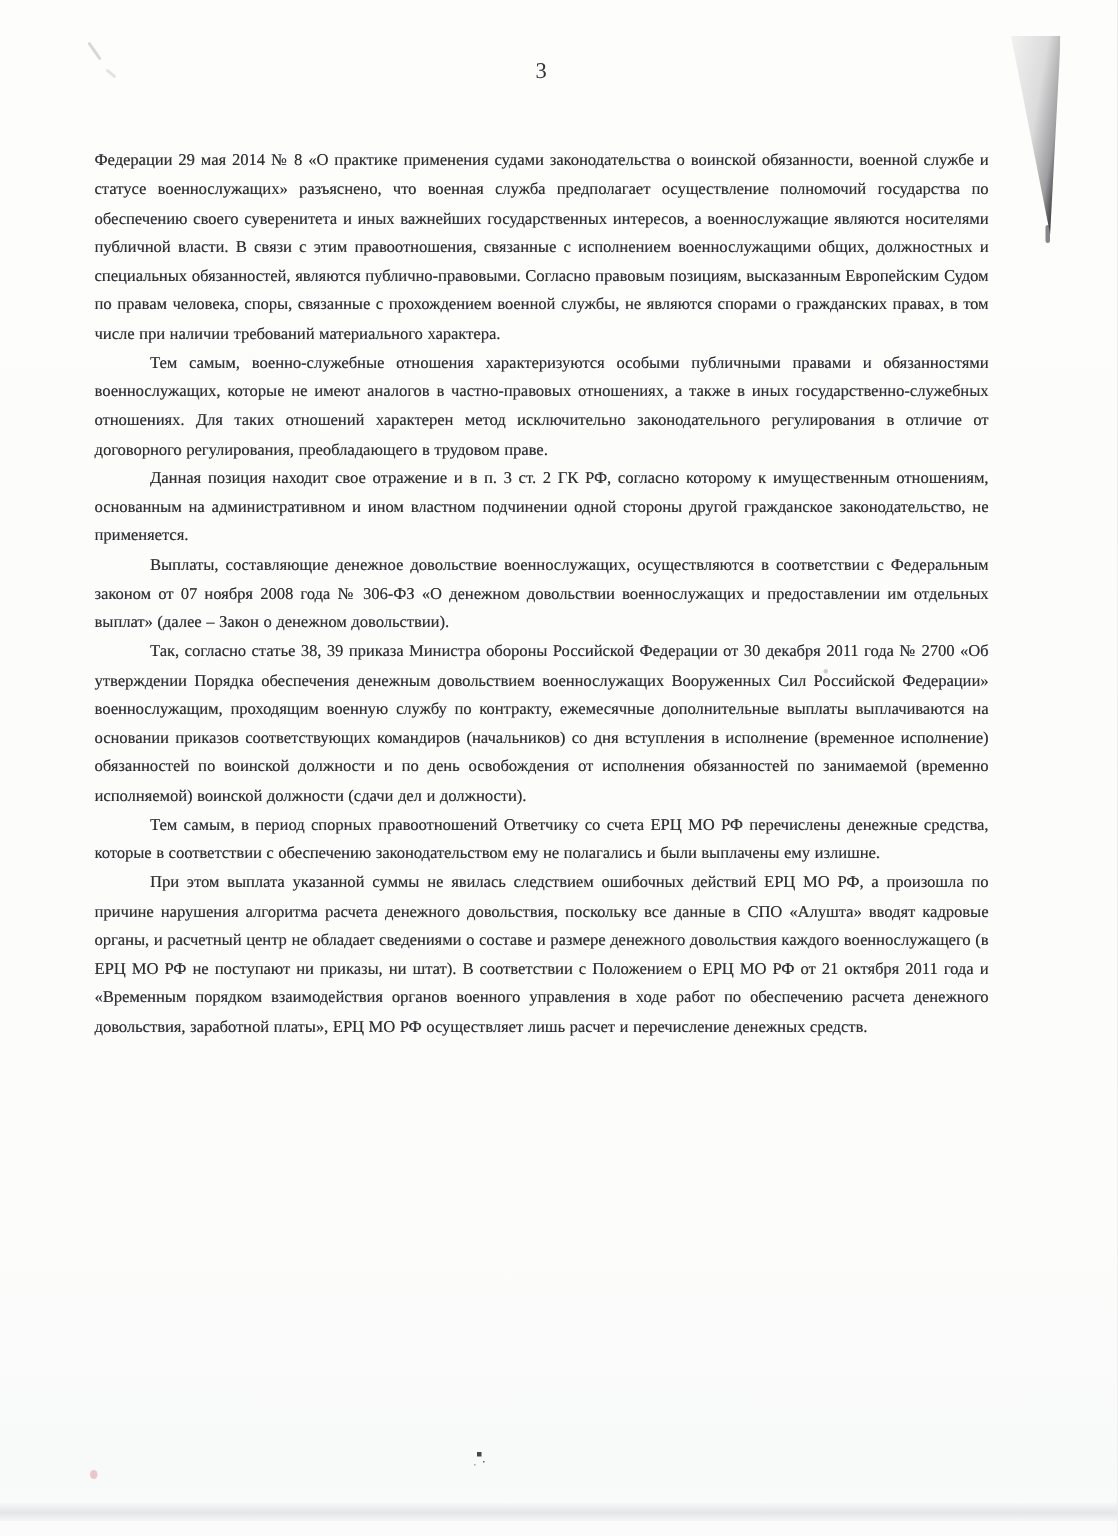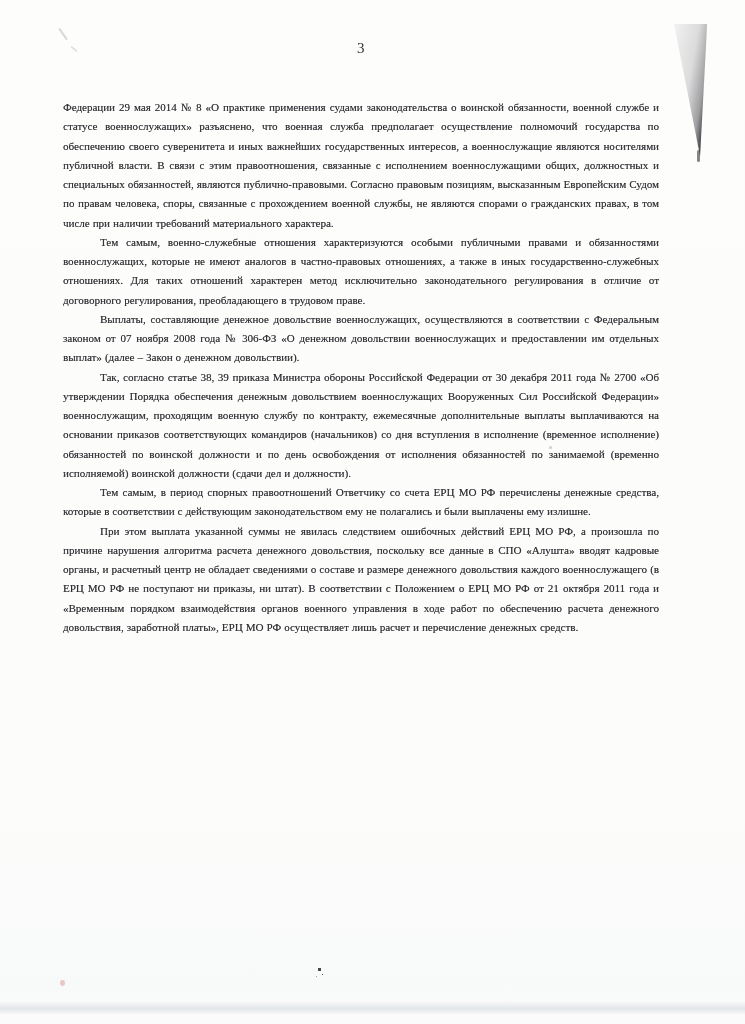--- a/index.html
+++ b/index.html
@@ -135,23 +135,24 @@
 </head>
 <body>
 
 <div class="page">
 
   <div class="page-number">3</div>
 
   <div class="text-block">
     <p class="para no-indent">Федерации 29 мая 2014 № 8 «О практике применения судами законодательства о воинской обязанности, военной службе и статусе военнослужащих» разъяснено, что военная служба предполагает осуществление полномочий государства по обеспечению своего суверенитета и иных важнейших государственных интересов, а военнослужащие являются носителями публичной власти. В связи с этим правоотношения, связанные с исполнением военнослужащими общих, должностных и специальных обязанностей, являются публично-правовыми. Согласно правовым позициям, высказанным Европейским Судом по правам человека, споры, связанные с прохождением военной службы, не являются спорами о гражданских правах, в том числе при наличии требований материального характера.</p>
     <p class="para">Тем самым, военно-служебные отношения характеризуются особыми публичными правами и обязанностями военнослужащих, которые не имеют аналогов в частно-правовых отношениях, а также в иных государственно-служебных отношениях. Для таких отношений характерен метод исключительно законодательного регулирования в отличие от договорного регулирования, преобладающего в трудовом праве.</p>
+    <p class="para">Данная позиция находит свое отражение и в п. 3 ст. 2 ГК РФ, согласно которому к имущественным отношениям, основанным на административном и ином властном подчинении одной стороны другой гражданское законодательство, не применяется.</p>
     <p class="para">Выплаты, составляющие денежное довольствие военнослужащих, осуществляются в соответствии с Федеральным законом от 07 ноября 2008 года № 306-ФЗ «О денежном довольствии военнослужащих и предоставлении им отдельных выплат» (далее – Закон о денежном довольствии).</p>
     <p class="para">Так, согласно статье 38, 39 приказа Министра обороны Российской Федерации от 30 декабря 2011 года № 2700 «Об утверждении Порядка обеспечения денежным довольствием военнослужащих Вооруженных Сил Российской Федерации» военнослужащим, проходящим военную службу по контракту, ежемесячные дополнительные выплаты выплачиваются на основании приказов соответствующих командиров (начальников) со дня вступления в исполнение (временное исполнение) обязанностей по воинской должности и по день освобождения от исполнения обязанностей по занимаемой (временно исполняемой) воинской должности (сдачи дел и должности).</p>
-    <p class="para">Тем самым, в период спорных правоотношений Ответчику со счета ЕРЦ МО РФ перечислены денежные средства, которые в соответствии с действующим законодательством ему не полагались и были выплачены ему излишне.</p>
+    <p class="para">Тем самым, в период спорных правоотношений Ответчику со счета ЕРЦ МО РФ перечислены денежные средства, которые в соответствии с обеспечению законодательством ему не полагались и были выплачены ему излишне.</p>
     <p class="para">При этом выплата указанной суммы не явилась следствием ошибочных действий ЕРЦ МО РФ, а произошла по причине нарушения алгоритма расчета денежного довольствия, поскольку все данные в СПО «Алушта» вводят кадровые органы, и расчетный центр не обладает сведениями о составе и размере денежного довольствия каждого военнослужащего (в ЕРЦ МО РФ не поступают ни приказы, ни штат). В соответствии с Положением о ЕРЦ МО РФ от 21 октября 2011 года и «Временным порядком взаимодействия органов военного управления в ходе работ по обеспечению расчета денежного довольствия, заработной платы», ЕРЦ МО РФ осуществляет лишь расчет и перечисление денежных средств.</p>
   </div>
 
   <div class="fold-wedge"></div>
   <div class="fold-tail"></div>
   <div class="scratch-a"></div>
   <div class="scratch-b"></div>
   <div class="speck-mid"></div>
   <div class="speck-ink"></div>
   <div class="speck-pink"></div>

